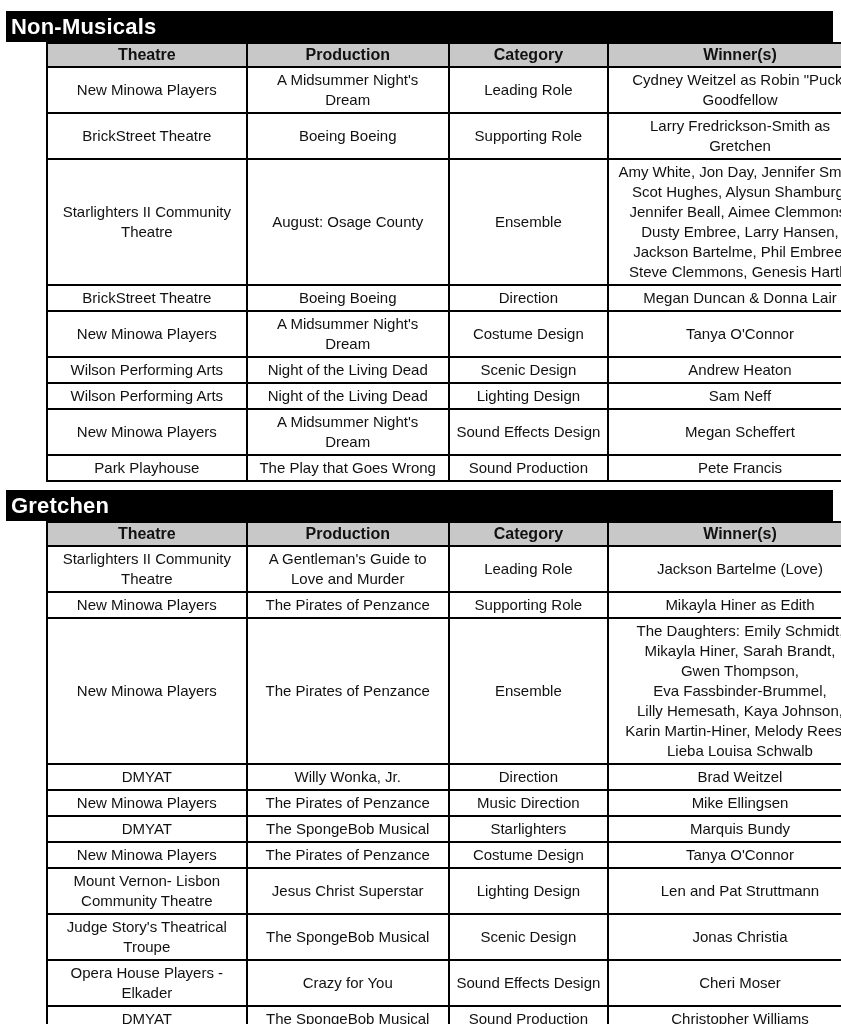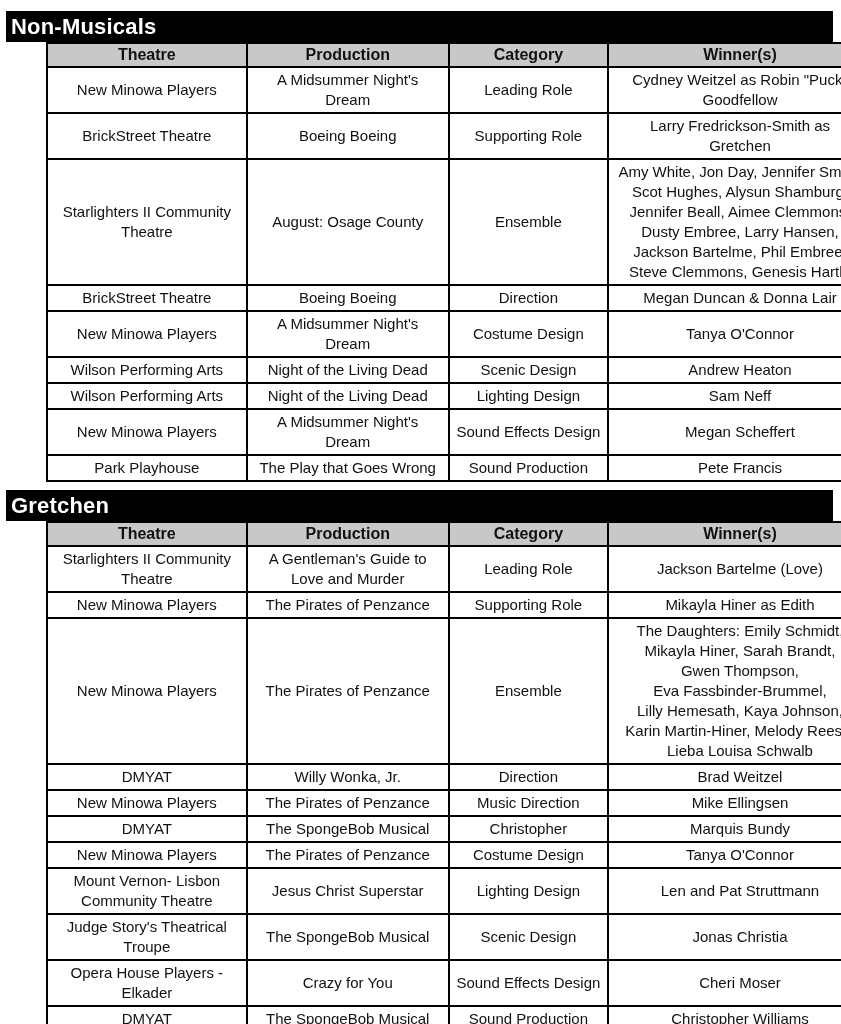--- a/index.html
+++ b/index.html
@@ -202,21 +202,21 @@
           </tr>
           <tr>
             <td>New Minowa Players</td>
             <td>The Pirates of Penzance</td>
             <td>Music Direction</td>
             <td>Mike Ellingsen</td>
           </tr>
           <tr>
             <td>DMYAT</td>
             <td>The SpongeBob Musical</td>
-            <td>Christopher</td>
+            <td>Starlighters</td>
             <td>Marquis Bundy</td>
           </tr>
           <tr>
             <td>New Minowa Players</td>
             <td>The Pirates of Penzance</td>
             <td>Costume Design</td>
             <td>Tanya O'Connor</td>
           </tr>
           <tr>
             <td>Mount Vernon- Lisbon

